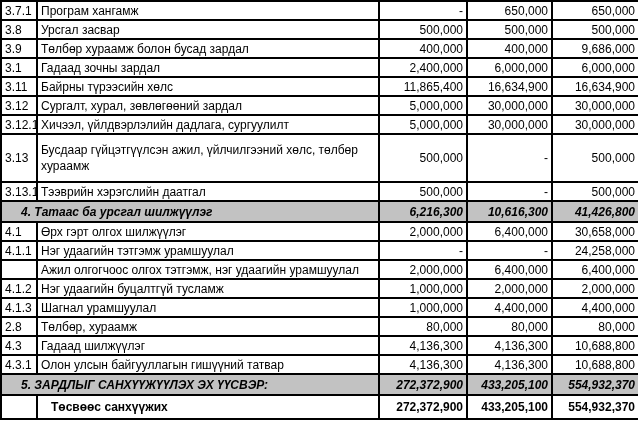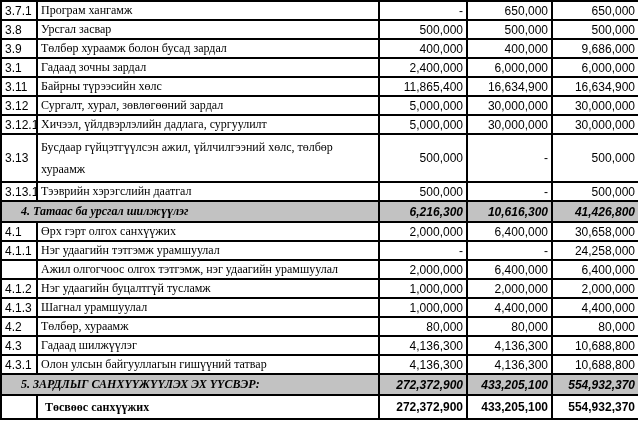--- a/index.html
+++ b/index.html
@@ -35,48 +35,47 @@
   tr.tall  { height: 48px; }
   tr.section { height: 21px; }
   tr.total { height: 24px; }
 
   td.code {
     text-align: left;
     padding-right: 4px;
   }
   td.label {
     text-align: left;
-    font-family: Liberation Serif, serif;
   }
   td.num {
     text-align: right;
     padding-right: 4px;
   }
   .ind0 { padding-left: 3px; }
   .ind1 { padding-left: 14px; }
   .ind2 { padding-left: 27px; border-radius: 7px; }
 
   tr.tall td.label {
     white-space: normal;
-    line-height: 22px;
+    line-height: 16px;
   }
 
   tr.section td {
     background: #c2c2c2;
     font-weight: bold;
     font-style: italic;
   }
   tr.section td.sec-title {
     text-align: left;
     padding-left: 19px;
   }
   tr.total td {
     font-weight: bold;
   }
-  tr.total td.label { padding-left: 7px; }
+  tr.total td.label { padding-left: 13px; }
 </style>
 </head>
 <body>
 
 <div class="sheet">
   <table class="budget">
     <colgroup>
       <col style="width:36px">
       <col style="width:342px">
       <col style="width:88px">
@@ -148,21 +147,21 @@
           <td class="num">500,000</td>
         </tr>
         <tr class="section">
           <td class="label sec-title" colspan="2">4. Татаас ба урсгал шилжүүлэг</td>
           <td class="num">6,216,300</td>
           <td class="num">10,616,300</td>
           <td class="num">41,426,800</td>
         </tr>
         <tr class="item">
           <td class="code">4.1</td>
-          <td class="label ind0">Өрх гэрт олгох санхүүжих</td>
+          <td class="label ind0">Өрх гэрт олгох шилжүүлэг</td>
           <td class="num">2,000,000</td>
           <td class="num">6,400,000</td>
           <td class="num">30,658,000</td>
         </tr>
         <tr class="item">
           <td class="code">4.1.1</td>
           <td class="label ind1">Нэг удаагийн тэтгэмж урамшуулал</td>
           <td class="num">-</td>
           <td class="num">-</td>
           <td class="num">24,258,000</td>
@@ -182,21 +181,21 @@
           <td class="num">2,000,000</td>
         </tr>
         <tr class="item">
           <td class="code">4.1.3</td>
           <td class="label ind2">Шагнал урамшуулал</td>
           <td class="num">1,000,000</td>
           <td class="num">4,400,000</td>
           <td class="num">4,400,000</td>
         </tr>
         <tr class="item">
-          <td class="code">4.2</td>
+          <td class="code">2.8</td>
           <td class="label ind0">Төлбөр, хураамж</td>
           <td class="num">80,000</td>
           <td class="num">80,000</td>
           <td class="num">80,000</td>
         </tr>
         <tr class="item">
           <td class="code">4.3</td>
           <td class="label ind0">Гадаад шилжүүлэг</td>
           <td class="num">4,136,300</td>
           <td class="num">4,136,300</td>

